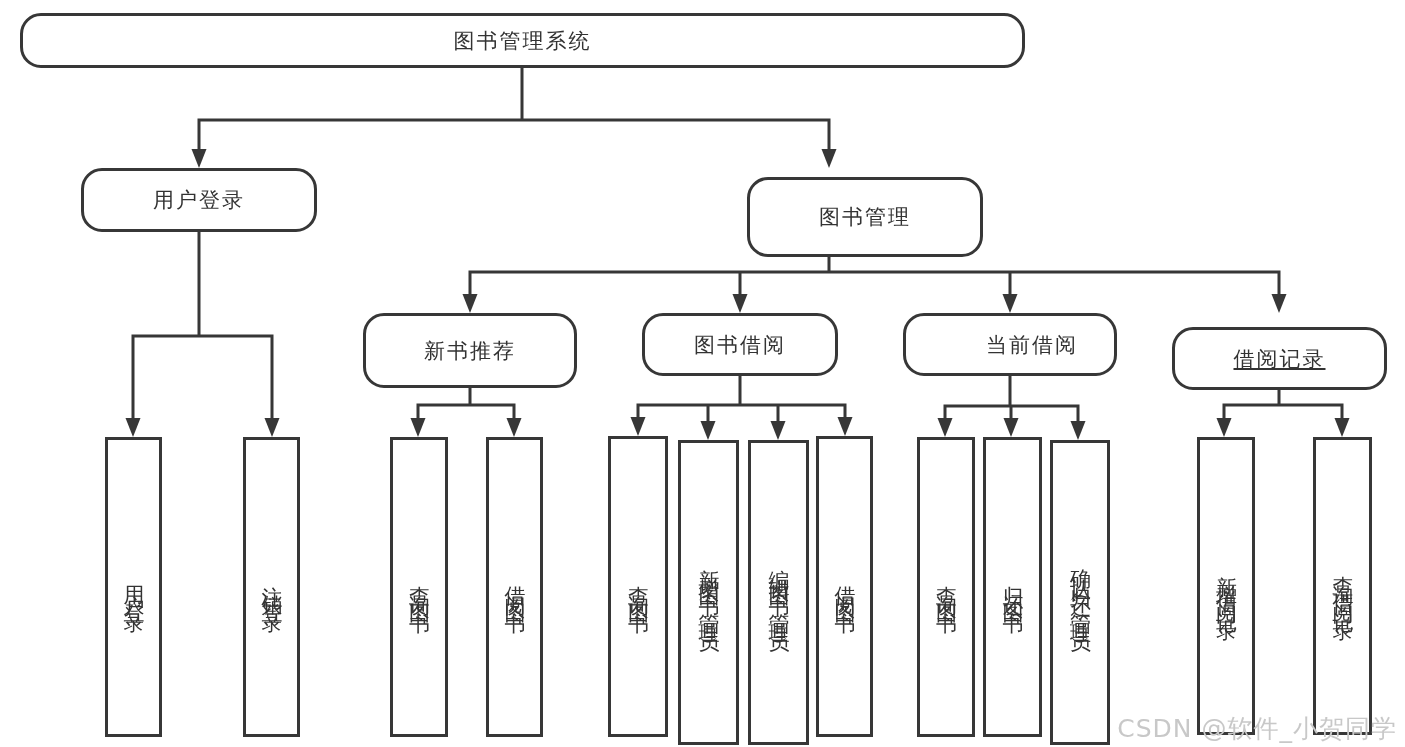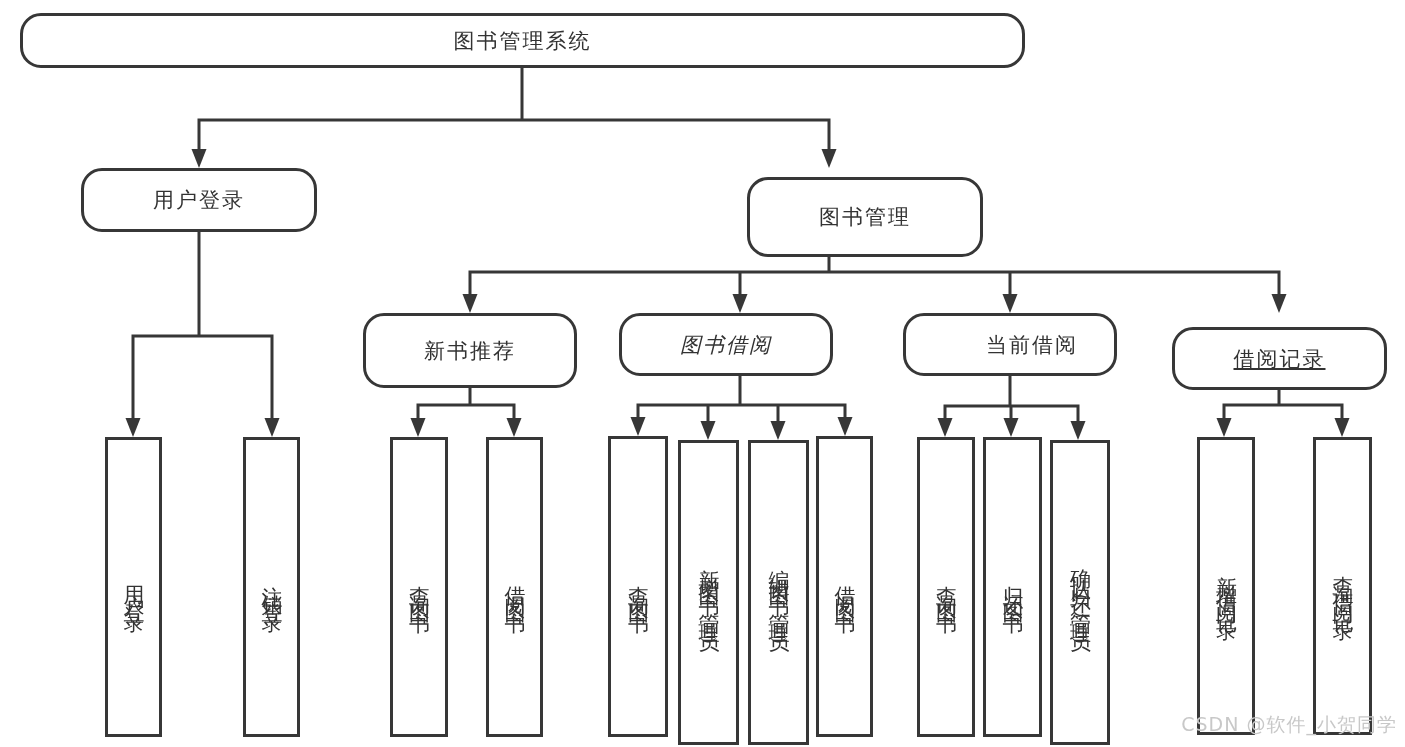--- a/index.html
+++ b/index.html
@@ -53,21 +53,21 @@
     text-orientation: mixed;
     font-size: 21px;
     line-height: 1.1;
     letter-spacing: 9px;
     color: #333333;
   }
   .watermark {
     position: absolute;
     right: 8px;
     top: 712px;
-    font-size: 19px;
+    font-size: 25px;
     letter-spacing: 1px;
     color: #c8c8c8;
     white-space: nowrap;
     z-index: 5;
   }
 </style>
 </head>
 <body>
 
 <div class="canvas">
@@ -129,21 +129,21 @@
   <div class="node hnode" style="left:81px; top:168px; width:236px; height:64px;">
     <span>用户登录</span>
   </div>
   <div class="node hnode" style="left:711px; top:177px; width:236px; height:80px;margin-left:36px;">
     <span>图书管理</span>
   </div>
 
   <div class="node hnode" style="left:363px; top:313px; width:214px; height:75px;">
     <span>新书推荐</span>
   </div>
-  <div class="node hnode" style="left:619px; top:313px; width:214px; height:63px;font-style:italic;">
+  <div class="node hnode" style="left:642px; top:313px; width:196px; height:63px;">
     <span>图书借阅</span>
   </div>
   <div class="node hnode" style="left:903px; top:313px; width:214px; height:63px;padding-left:44px;">
     <span>当前借阅</span>
   </div>
   <div class="node hnode" style="left:1172px; top:327px; width:215px; height:63px;text-decoration:underline;">
     <span>借阅记录</span>
   </div>
 
   <div class="node vnode" style="left:105px; top:437px; width:57px; height:300px;">

